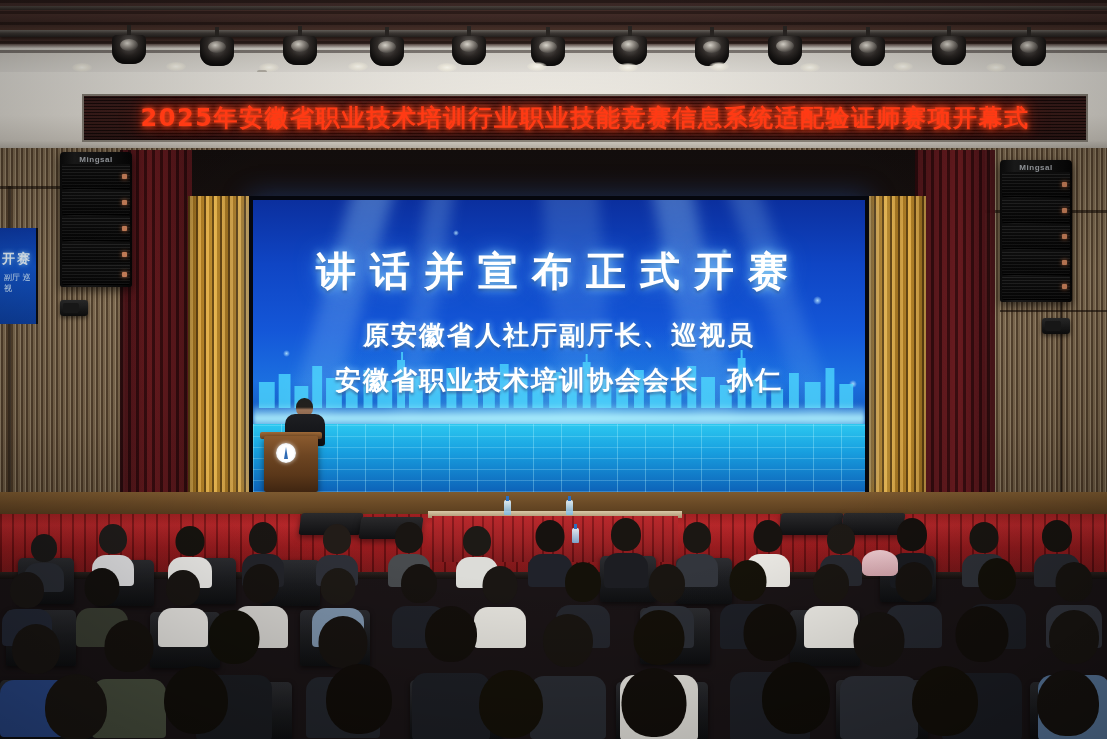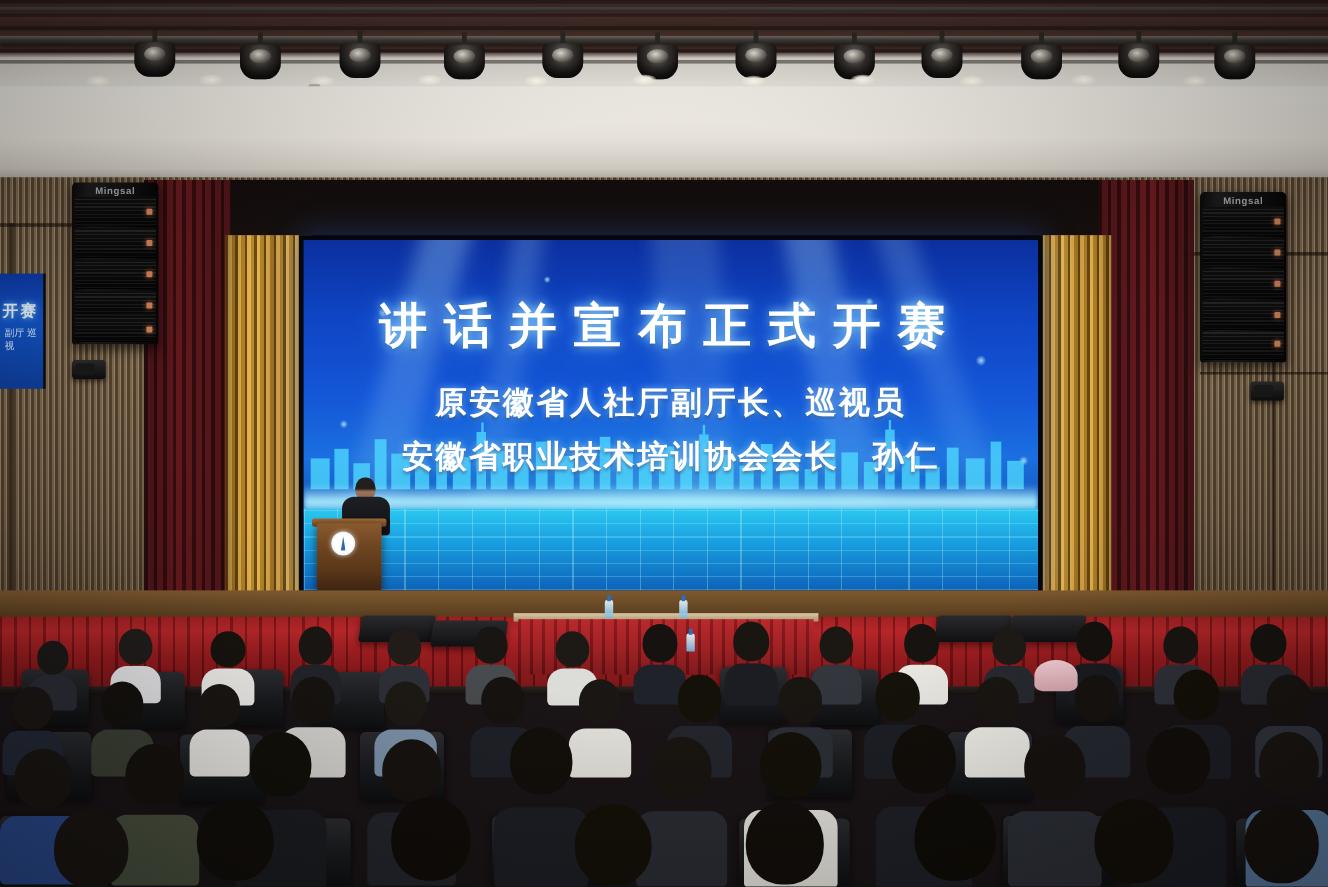--- a/index.html
+++ b/index.html
@@ -464,20 +464,23 @@
   <div class="downlight" style="left:437px; top:63px;"></div>
   <div class="downlight" style="left:527px; top:62px;"></div>
   <div class="downlight" style="left:618px; top:63px;"></div>
   <div class="downlight" style="left:709px; top:62px;"></div>
   <div class="downlight" style="left:800px; top:63px;"></div>
   <div class="downlight" style="left:893px; top:62px;"></div>
   <div class="downlight" style="left:986px; top:63px;"></div>
   <div class="ceil-vent" style="left:257px; top:70px;"></div>
 
   <div class="beam"></div>
+  <div class="banner">
+    <span class="banner-text">2025年安徽省职业技术培训行业职业技能竞赛信息系统适配验证师赛项开幕式</span>
+  </div>
 
   <div class="backwall">
       <div class="slats"></div>
     </div>
   <div class="wall-left">
       <div class="slats"></div>
     </div>
   <div class="wall-right">
       <div class="slats"></div>
     </div>

